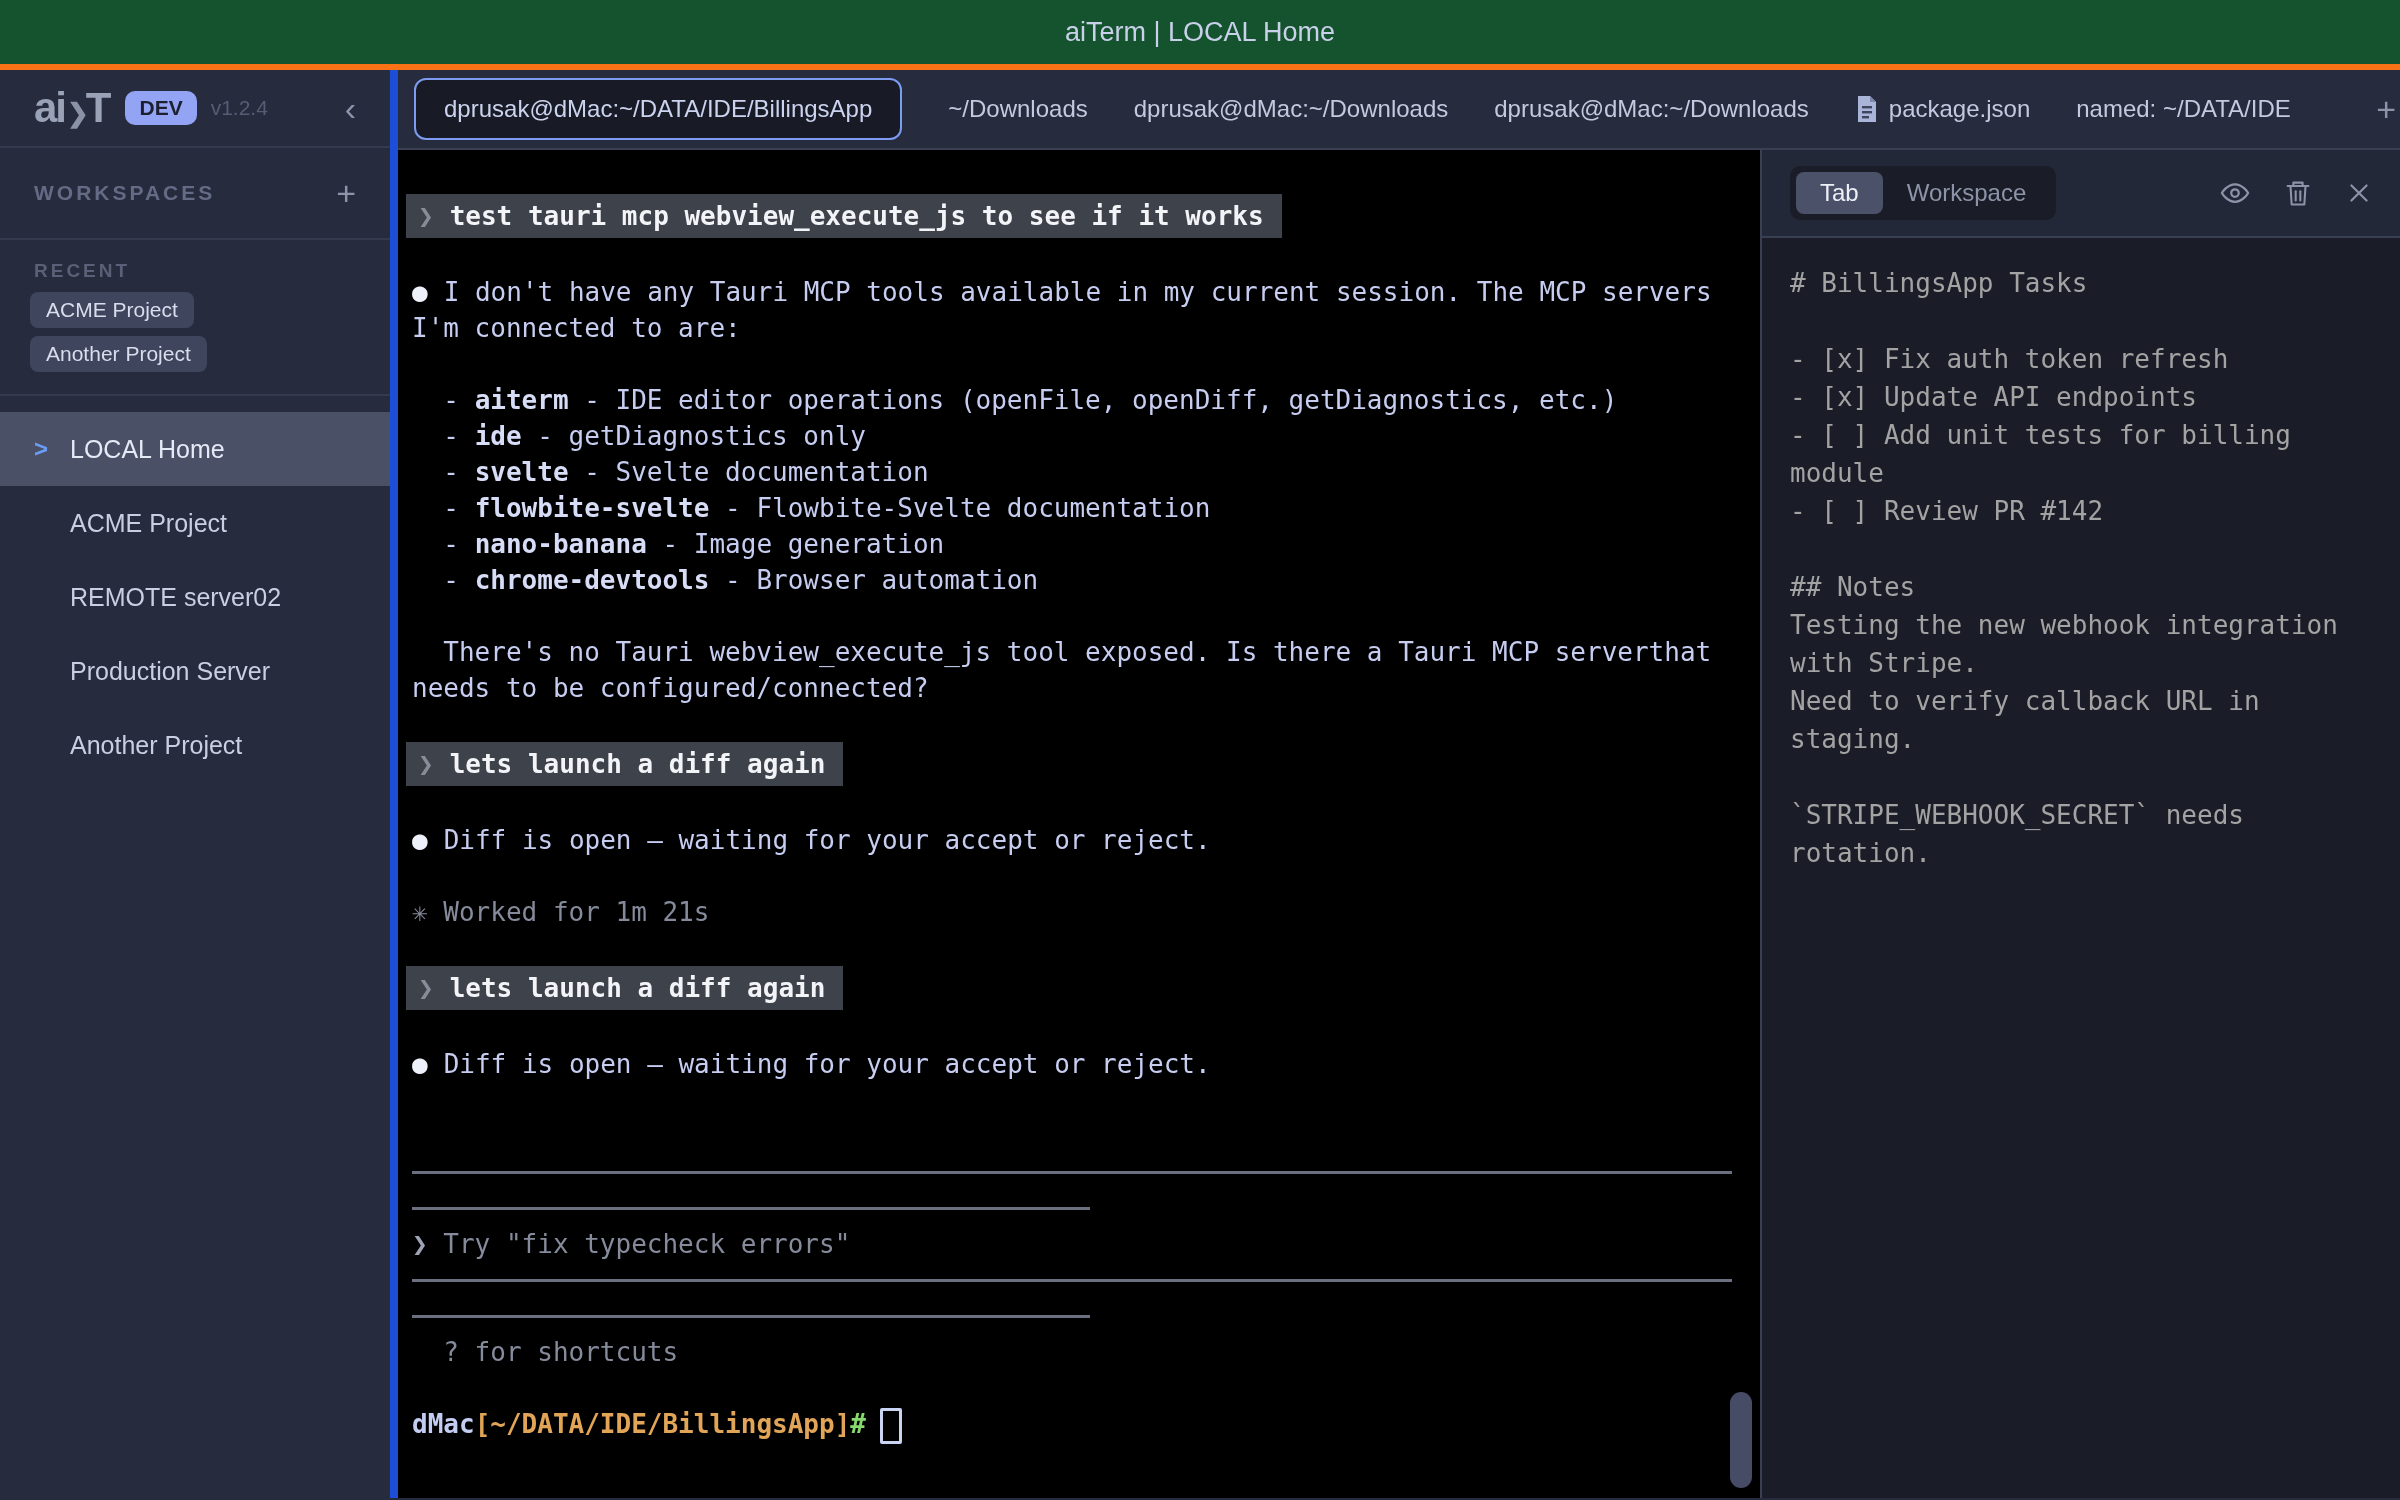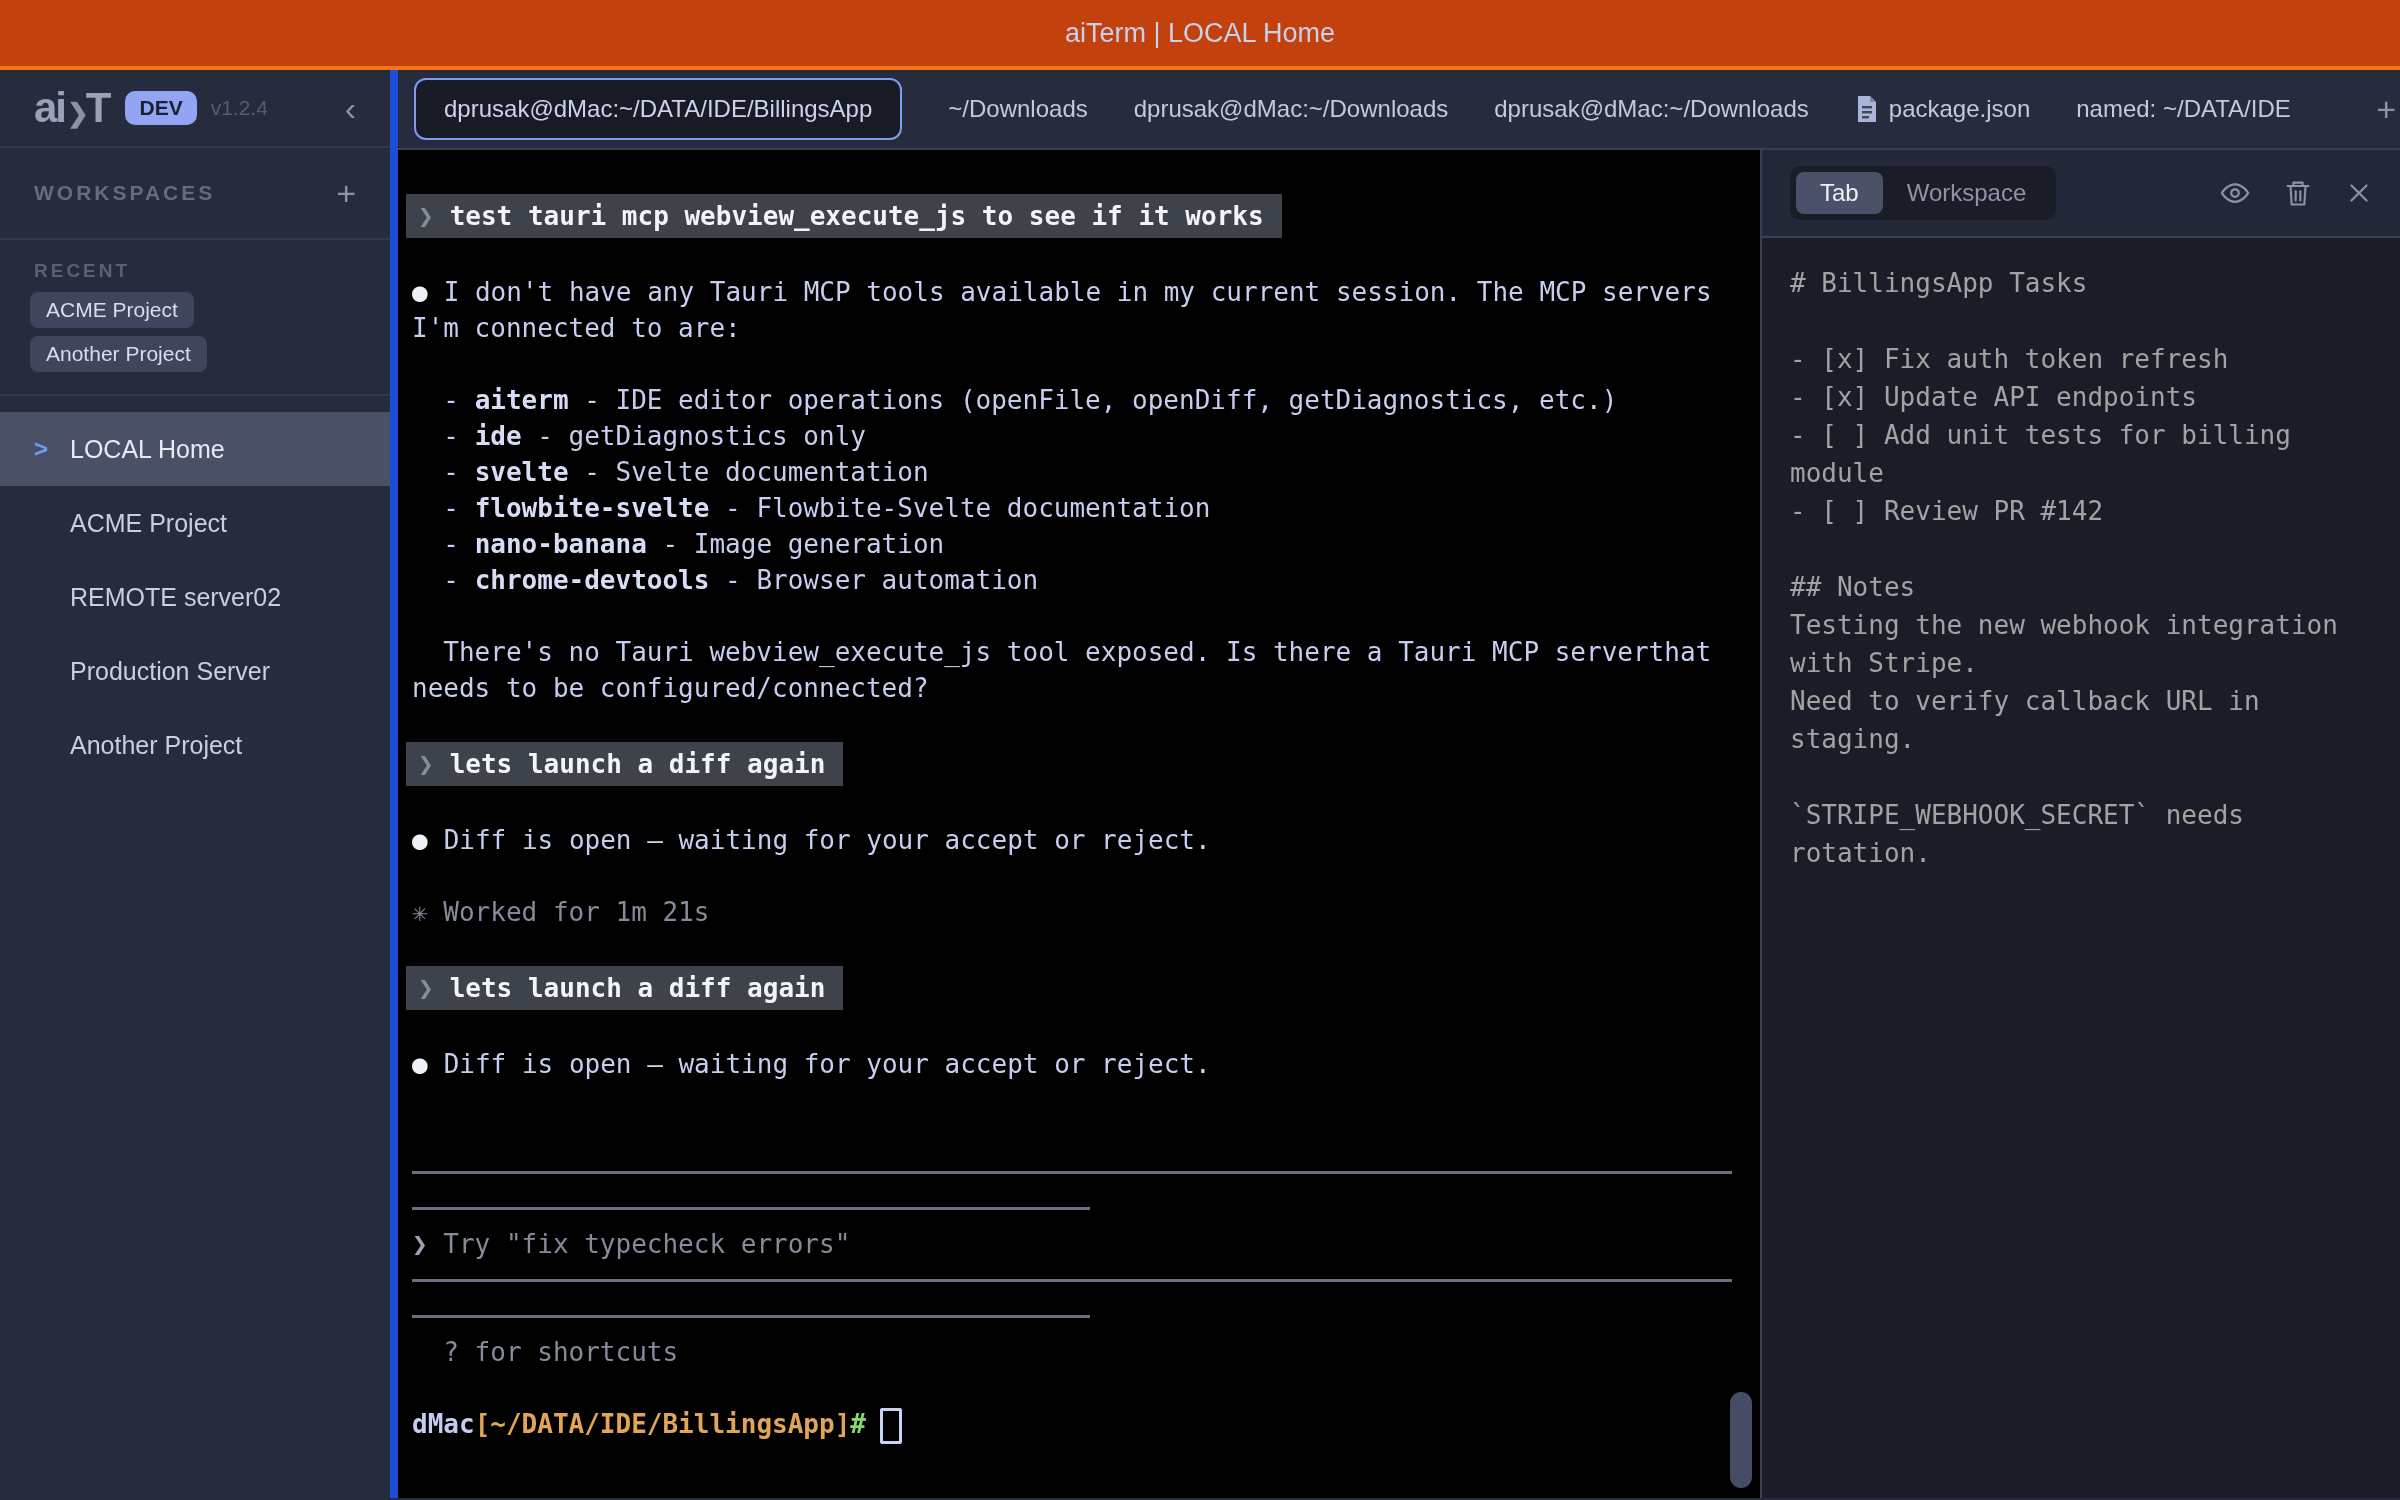--- a/index.html
+++ b/index.html
@@ -1,20 +1,20 @@
 <!DOCTYPE html>
 <html><head>
 <meta charset="utf-8">
 <style>
   * { margin:0; padding:0; box-sizing:border-box; }
   html,body { width:2400px; height:1500px; overflow:hidden; background:#262b3d;
               font-family:"Liberation Sans", sans-serif; }
 
   
-  .titlebar { height:70px; background:#c2410c; border-bottom:4px solid #f97316;
+  .titlebar { height:70px; background:#14532d; border-bottom:6px solid #f97316;
               display:flex; align-items:center; justify-content:center;
               color:#c9d0ea; font-size:27px; }
 
   
   .shell { display:flex; height:1428px; }
 
   
   .sidebar { width:398px; background:#262b3d; border-right:8px solid #1d4ed8;
              display:flex; flex-direction:column; flex:none; }
   .logo-row { height:78px; display:flex; align-items:center; padding:0 34px;

